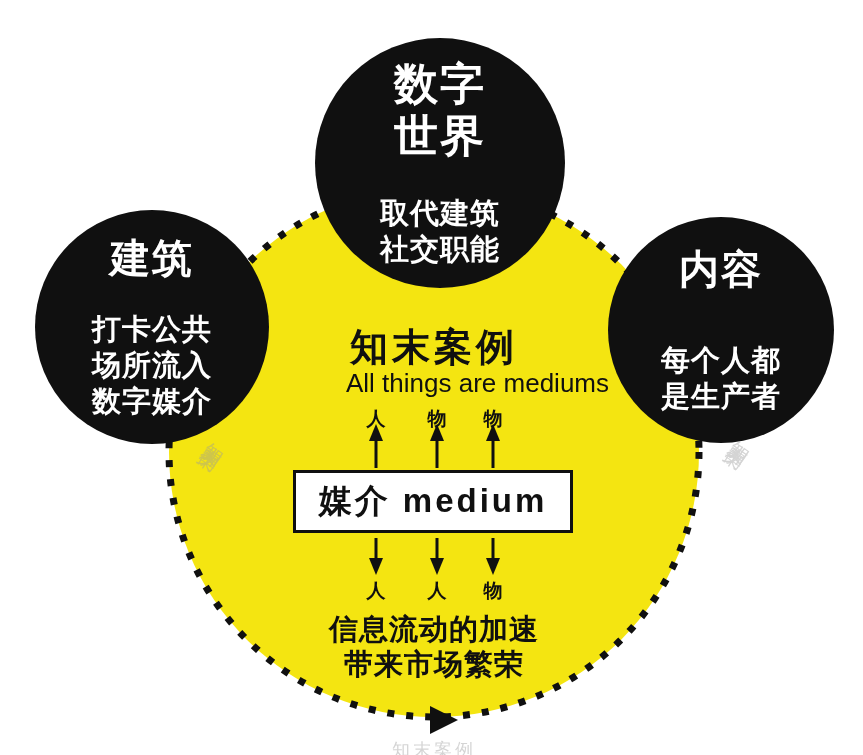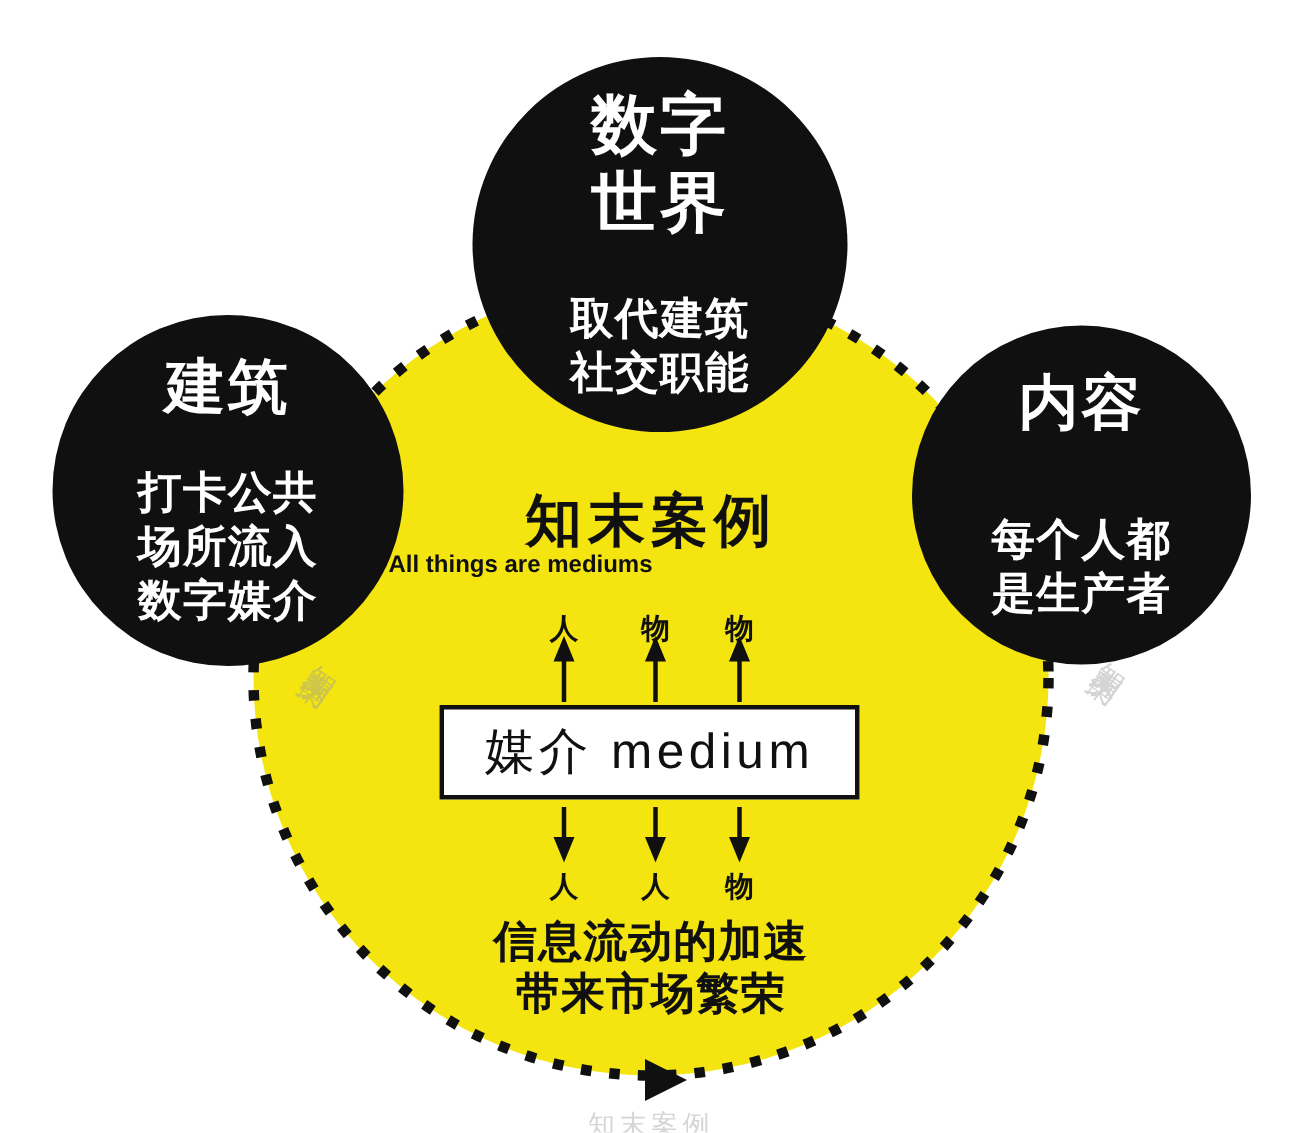--- a/index.html
+++ b/index.html
@@ -51,35 +51,35 @@
   .circle-top .bc-title{font-size:44px;}
   .circle-left .bc-title,.circle-right .bc-title{font-size:40px;}
   .bc-desc{font-weight:600;font-size:29px;line-height:1.25;letter-spacing:1px;margin-top:21px;}
 
   .center-title{
     position:absolute;left:284px;top:322px;width:300px;
     text-align:center;font-size:38px;font-weight:800;letter-spacing:4px;
   }
   .center-subtitle{
     position:absolute;left:259px;top:368px;width:350px;
-    text-align:left;font-size:16px;font-weight:700;
+    text-align:right;font-size:26px;font-weight:400;
   }
   .arrow-label{
     position:absolute;width:44px;text-align:center;
     font-size:19px;font-weight:700;
   }
   .medium-box{
     position:absolute;left:293px;top:470px;width:280px;height:63px;
     background:#fff;border:3px solid var(--ink);
     display:flex;align-items:center;justify-content:center;
-    font-size:33px;font-weight:400;letter-spacing:3px;
+    font-size:33px;font-weight:700;letter-spacing:3px;
   }
   .footer-text{
     position:absolute;left:284px;top:612px;width:300px;
-    text-align:center;font-size:29px;font-weight:800;line-height:1.22;letter-spacing:1px;font-family:Liberation Mono, monospace;
+    text-align:center;font-size:29px;font-weight:800;line-height:1.22;letter-spacing:1px;
   }
   .watermark{
     position:absolute;
     color:var(--watermark);
     opacity:.42;
     font-size:20px;
     letter-spacing:3px;
     pointer-events:none;
   }
   .wm-vert{

